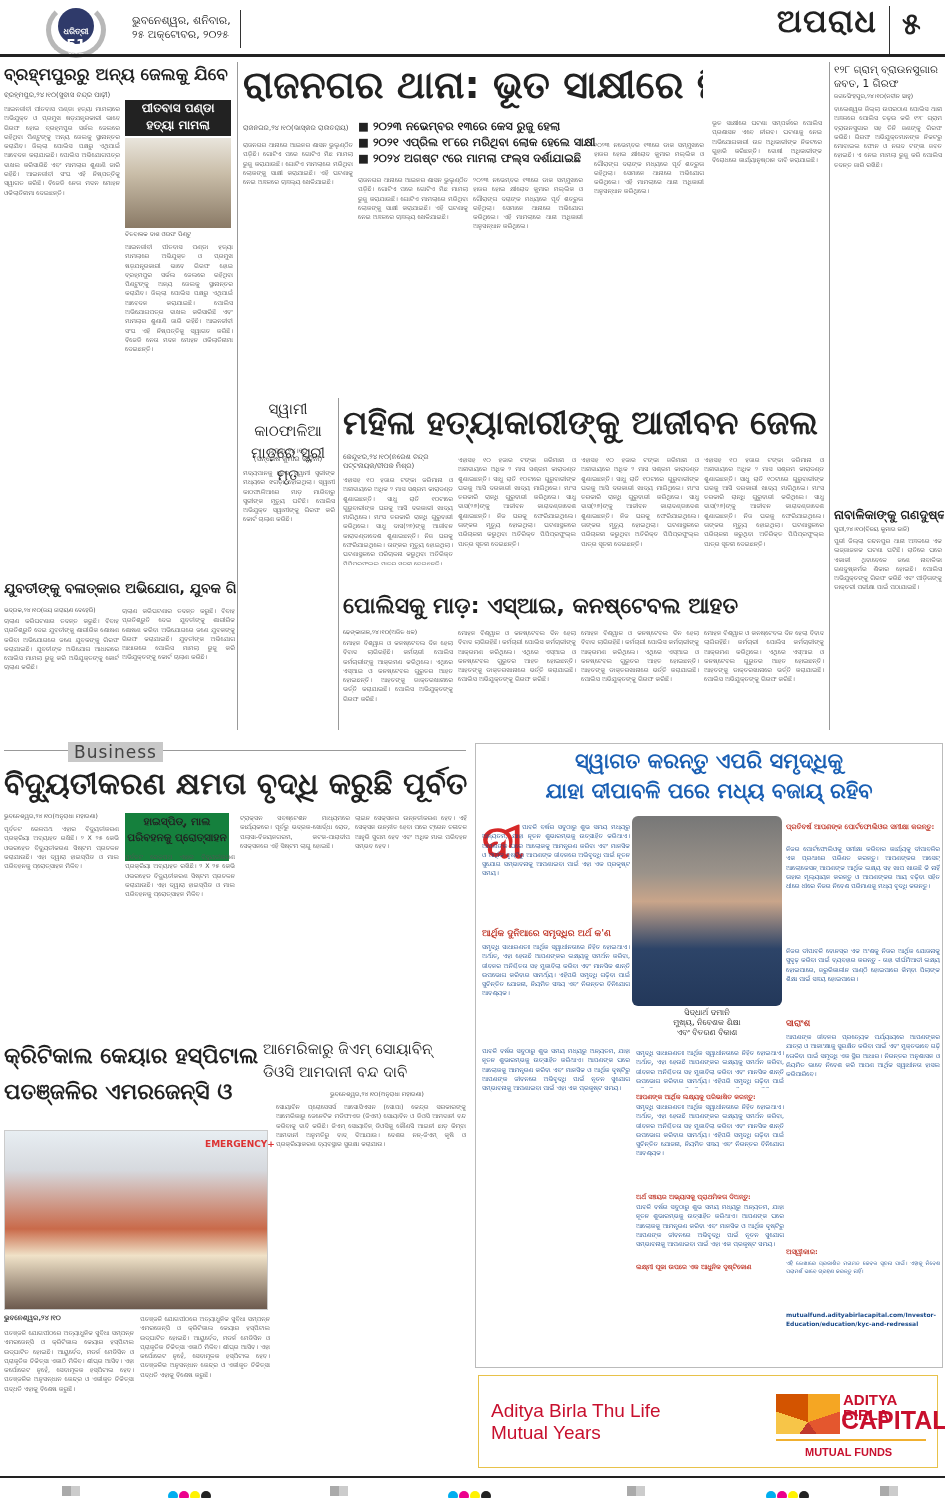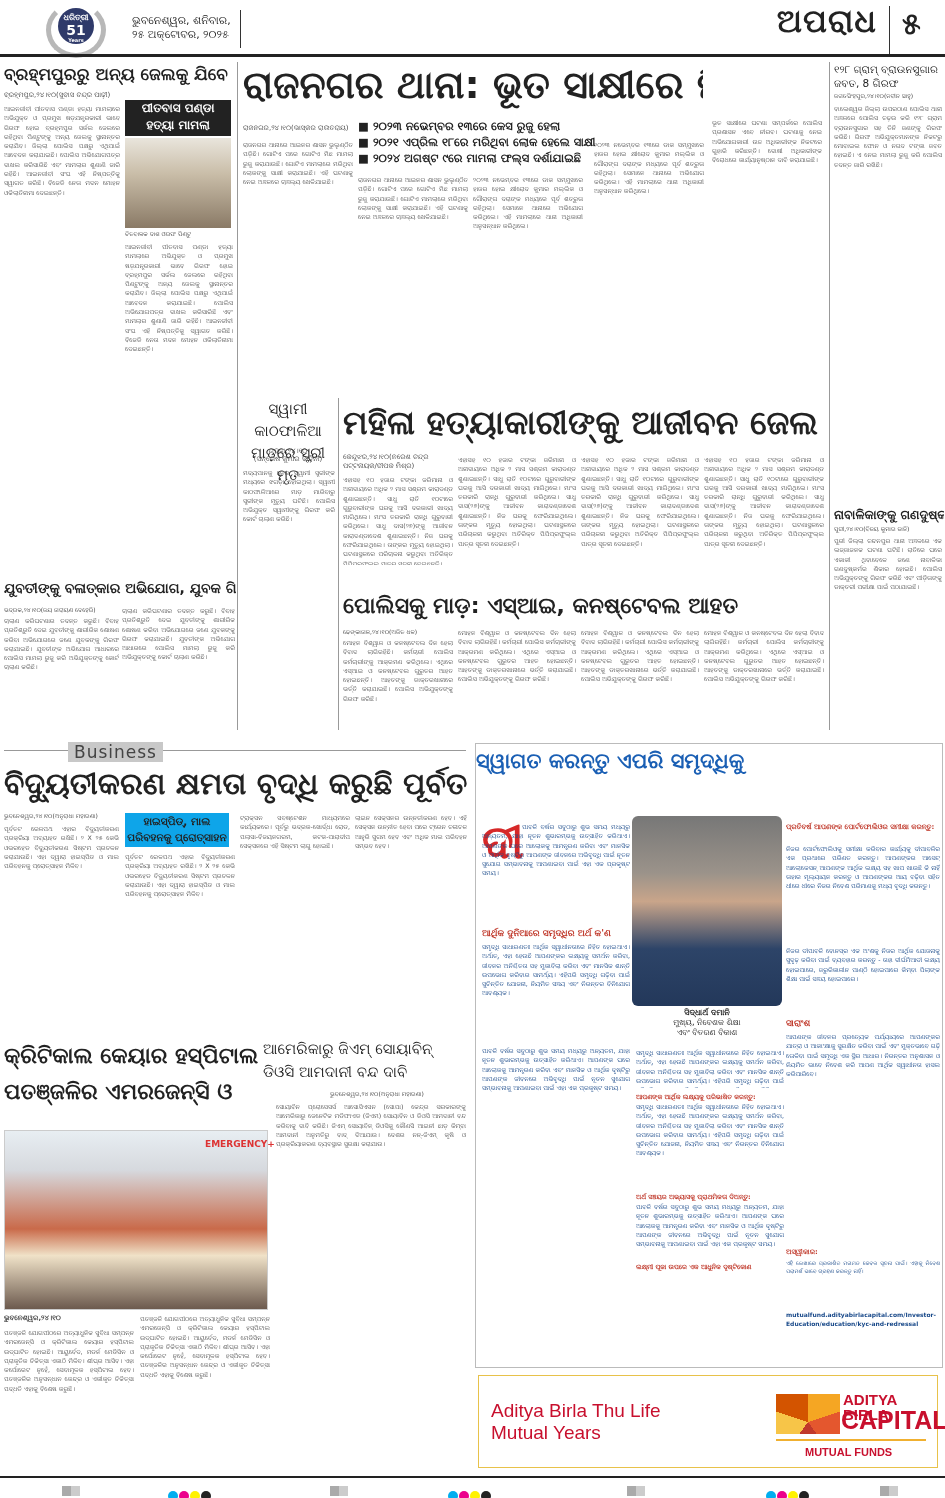--- a/index.html
+++ b/index.html
@@ -2,40 +2,40 @@
 <html><head>
 <meta charset="utf-8">
 <style>
 *{box-sizing:border-box;margin:0;padding:0}
 body{width:945px;height:1498px;background:#fff;font-family:"DejaVu Sans",sans-serif;color:#222;position:relative;overflow:hidden}
 .abs{position:absolute}
 .masthead{left:0;top:0;width:945px;height:58px}
 .logo{left:38px;top:2px;width:76px;height:56px}
 .logo .ring{position:absolute;left:8px;top:0;width:60px;height:56px;border-radius:50%;border:5px solid #b8b8b8;border-top-color:transparent}
 .logo .disc{position:absolute;left:20px;top:6px;width:36px;height:36px;border-radius:50%;background:#2f3a6a;color:#fff;text-align:center;font-weight:bold}
-.logo .disc .t1{font-size:8px;display:block;margin-top:5px}
+.logo .disc .t1{font-size:8px;display:block;margin-top:19px}
 .logo .disc .t2{font-size:14px;display:block;line-height:14px}
 .logo .disc .t3{font-size:5px;display:block}
 .dateline{left:132px;top:14px;font-size:11px;line-height:14px;color:#222}
 .vbar1{left:240px;top:10px;width:1px;height:38px;background:#333}
 .section{right:40px;top:2px;font-size:32px;font-weight:bold;color:#222;letter-spacing:1px}
 .vbar2{left:889px;top:6px;width:1px;height:48px;background:#333}
 .pagenum{left:902px;top:6px;font-size:30px;font-weight:bold}
 .rule{left:0;top:54px;width:945px;height:3px;background:#222}
 .thinrule{background:#999;height:1px}
 .head-xl{font-weight:bold;color:#222;white-space:nowrap;overflow:hidden}
 .byline{font-size:7px;color:#444;white-space:nowrap}
 .body{font-size:6.3px;line-height:9.3px;color:#555;text-align:justify;overflow:hidden}
 .blackbox{background:#222;color:#fff;font-weight:bold;text-align:center}
 .photo{background:linear-gradient(160deg,#d9d4cc,#8c8478 60%,#cfc7bb)}
 .bullet{font-size:11.5px;line-height:16px;font-weight:bold;color:#222;white-space:nowrap}
 .vline{background:#999;width:1px}
 .bizlabel{background:#c8c8c8;color:#444;font-size:17px;padding:0 6px;letter-spacing:1px}
 .ad{border:1px solid #bbb}
-.adtitle{color:#1a5fb4;font-weight:bold;font-size:21px;line-height:30px}
+.adtitle{color:#1a5fb4;font-weight:bold;text-align:center;font-size:21px;line-height:30px}
 .adbody{font-size:6.3px;line-height:9.3px;color:#1a4a8a;text-align:justify;overflow:hidden}
 .adsub{color:#c0392b;font-weight:bold;font-size:9px}
 .bigD{color:#d62828;font-size:46px;font-weight:bold;line-height:44px}
 .amc{border:1px solid #e8c24a;background:#fff}
 .amc-name{color:#c8102e;font-size:19px;line-height:22px;font-family:"Liberation Sans",sans-serif}
 .amc-logo{width:64px;height:40px;background:conic-gradient(from 0deg at 50% 70%,#f5a623 0 20%,#e4572e 20% 40%,#c0392b 40% 60%,#f7c548 60% 80%,#d35400 80% 100%)}
 .amc-brand{color:#c8102e;font-weight:bold;font-family:"Liberation Sans",sans-serif}
 .reg{width:10px;height:10px;border-radius:50%;display:inline-block;margin-right:1px}
 .greybox{width:18px;height:10px;background:linear-gradient(90deg,#aaa 50%,#ccc 50%)}
 </style>
@@ -81,21 +81,21 @@
   <div class="bullet">■ <span>୨୦୨୧ ଏପ୍ରିଲ ୧୮ରେ ମରିଥିବା ଲୋକ ହେଲେ ସାକ୍ଷୀ</span></div>
   <div class="bullet">■ <span>୨୦୨୪ ଅଗଷ୍ଟ ୯ରେ ମାମଲା ଫଲ୍ସ ଦର୍ଶାଯାଇଛି</span></div>
 </div>
 <div class="abs body" style="left:243px;top:140px;width:110px;height:255px">ରାଜନଗର ଥାନାରେ ଆଇନର ଶାସନ ଭୁଲୁଣ୍ଠିତ ପଡ଼ିଛି। ଗୋଟିଏ ପରେ ଗୋଟିଏ ମିଛ ମାମଲା ରୁଜୁ କରାଯାଉଛି। ଗୋଟିଏ ମାମଲାରେ ମରିଥିବା ଲୋକଙ୍କୁ ସାକ୍ଷୀ କରାଯାଇଛି। ଏହି ଘଟଣାକୁ ନେଇ ଅଞ୍ଚଳରେ ଚାଞ୍ଚଲ୍ୟ ଖେଳିଯାଇଛି।</div>
 <div class="abs body" style="left:358px;top:175px;width:110px;height:220px">ରାଜନଗର ଥାନାରେ ଆଇନର ଶାସନ ଭୁଲୁଣ୍ଠିତ ପଡ଼ିଛି। ଗୋଟିଏ ପରେ ଗୋଟିଏ ମିଛ ମାମଲା ରୁଜୁ କରାଯାଉଛି। ଗୋଟିଏ ମାମଲାରେ ମରିଥିବା ଲୋକଙ୍କୁ ସାକ୍ଷୀ କରାଯାଇଛି। ଏହି ଘଟଣାକୁ ନେଇ ଅଞ୍ଚଳରେ ଚାଞ୍ଚଲ୍ୟ ଖେଳିଯାଇଛି।</div>
 <div class="abs body" style="left:473px;top:175px;width:110px;height:220px">୨୦୨୩ ନଭେମ୍ବର ୧୩ରେ ଡାକ ସମ୍ମୁଖରେ ହାଜର ହୋଇ କ୍ଷୀରୋଦ କୁମାର ମଲ୍ଲିକ ଓ ଗୌରାଙ୍ଗ ଦରାଙ୍କ ମଧ୍ୟରେ ପୂର୍ବ ଶତ୍ରୁତା ରହିଥିଲା। ସେମାନେ ଥାନାରେ ଅଭିଯୋଗ କରିଥିଲେ। ଏହି ମାମଲାରେ ଥାନା ଅଧିକାରୀ ଅନୁସନ୍ଧାନ କରିଥିଲେ।</div>
 <div class="abs body" style="left:594px;top:140px;width:110px;height:255px">୨୦୨୩ ନଭେମ୍ବର ୧୩ରେ ଡାକ ସମ୍ମୁଖରେ ହାଜର ହୋଇ କ୍ଷୀରୋଦ କୁମାର ମଲ୍ଲିକ ଓ ଗୌରାଙ୍ଗ ଦରାଙ୍କ ମଧ୍ୟରେ ପୂର୍ବ ଶତ୍ରୁତା ରହିଥିଲା। ସେମାନେ ଥାନାରେ ଅଭିଯୋଗ କରିଥିଲେ। ଏହି ମାମଲାରେ ଥାନା ଅଧିକାରୀ ଅନୁସନ୍ଧାନ କରିଥିଲେ।</div>
 <div class="abs body" style="left:712px;top:118px;width:110px;height:277px">ଭୂତ ସାକ୍ଷୀରେ ଘଟଣା ସମ୍ପର୍କରେ ପୋଲିସ ପ୍ରଶାସନ ଏବେ ନୀରବ। ଘଟଣାକୁ ନେଇ ଅଭିଯୋଗକାରୀ ଉଚ୍ଚ ଅଧିକାରୀଙ୍କ ନିକଟରେ ଗୁହାରି କରିଛନ୍ତି। ଦୋଷୀ ଅଧିକାରୀଙ୍କ ବିରୋଧରେ କାର୍ଯ୍ୟାନୁଷ୍ଠାନ ଦାବି କରାଯାଇଛି।</div>
 <div class="abs vline" style="left:829px;top:62px;height:668px"></div>
 
-<div class="abs" style="left:834px;top:62px;width:110px;font-size:10.5px;line-height:14px;color:#222">୧୨୮ ଗ୍ରାମ୍ ବ୍ରାଉନସୁଗାର ଜବତ, 8 ଗିରଫ</div>
+<div class="abs" style="left:834px;top:62px;width:110px;font-size:10.5px;line-height:14px;color:#222">୧୨୮ ଗ୍ରାମ୍ ବ୍ରାଉନସୁଗାର ଜବତ, 1 ଗିରଫ</div>
 <div class="abs byline" style="left:834px;top:92px;font-size:6px">ଜଗତସିଂହପୁର,୨୪।୧୦(ନବୀନ ସାହୁ)</div>
 <div class="abs body" style="left:834px;top:104px;width:108px;height:398px">ବାଲେଶ୍ୱର ଜିଲ୍ଲା ଉପରଠାଣ ପୋଲିସ ଥାନା ଅଞ୍ଚଳରେ ପୋଲିସ ଚଢ଼ଉ କରି ୧୨୮ ଗ୍ରାମ ବ୍ରାଉନସୁଗାର ସହ ତିନି ଜଣଙ୍କୁ ଗିରଫ କରିଛି। ଗିରଫ ଅଭିଯୁକ୍ତମାନଙ୍କ ନିକଟରୁ ମୋବାଇଲ ଫୋନ ଓ ନଗଦ ଟଙ୍କା ଜବତ ହୋଇଛି। ଏ ନେଇ ମାମଲା ରୁଜୁ କରି ପୋଲିସ ତଦନ୍ତ ଜାରି ରଖିଛି।</div>
 
 <div class="abs" style="left:243px;top:398px;width:90px;font-size:15px;line-height:22px;text-align:center;color:#222">
   <div>ସ୍ୱାମୀ କାଠଫାଳିଆ</div>
   <div>ମାଡ଼ରେ ସ୍ତ୍ରୀ ମୃତ</div>
 </div>
 <div class="abs byline" style="left:243px;top:447px;width:90px;text-align:center">
   <div>ରଡଲା,୨୪।୧୦</div>
   <div>(ସନ୍ତୋଷ କୁମାର ବାଢ଼ିନୀ)</div>
@@ -123,21 +123,21 @@
 <div class="abs byline" style="left:343px;top:628px;font-size:6px">ଢେଙ୍କାନାଳ,୨୪।୧୦(ଅଜିତ ଧଳ)</div>
 <div class="abs body" style="left:343px;top:638px;width:110px;height:92px">ମୋହନ ବିଶ୍ୱାଳ ଓ କନଷ୍ଟେବଲ ଦିନ ହେଲା ବିବାଦ ଲାଗିରହିଛି। କର୍ମଚାରୀ ପୋଲିସ କର୍ମଚାରୀଙ୍କୁ ଆକ୍ରମଣ କରିଥିଲେ। ଏଥିରେ ଏସ୍‌ଆଇ ଓ କନଷ୍ଟେବଲ ଗୁରୁତର ଆହତ ହୋଇଛନ୍ତି। ଆହତଙ୍କୁ ଡାକ୍ତରଖାନାରେ ଭର୍ତ୍ତି କରାଯାଇଛି। ପୋଲିସ ଅଭିଯୁକ୍ତଙ୍କୁ ଗିରଫ କରିଛି।</div>
 <div class="abs body" style="left:458px;top:628px;width:118px;height:102px">ମୋହନ ବିଶ୍ୱାଳ ଓ କନଷ୍ଟେବଲ ଦିନ ହେଲା ବିବାଦ ଲାଗିରହିଛି। କର୍ମଚାରୀ ପୋଲିସ କର୍ମଚାରୀଙ୍କୁ ଆକ୍ରମଣ କରିଥିଲେ। ଏଥିରେ ଏସ୍‌ଆଇ ଓ କନଷ୍ଟେବଲ ଗୁରୁତର ଆହତ ହୋଇଛନ୍ତି। ଆହତଙ୍କୁ ଡାକ୍ତରଖାନାରେ ଭର୍ତ୍ତି କରାଯାଇଛି। ପୋଲିସ ଅଭିଯୁକ୍ତଙ୍କୁ ଗିରଫ କରିଛି।</div>
 <div class="abs body" style="left:581px;top:628px;width:118px;height:102px">ମୋହନ ବିଶ୍ୱାଳ ଓ କନଷ୍ଟେବଲ ଦିନ ହେଲା ବିବାଦ ଲାଗିରହିଛି। କର୍ମଚାରୀ ପୋଲିସ କର୍ମଚାରୀଙ୍କୁ ଆକ୍ରମଣ କରିଥିଲେ। ଏଥିରେ ଏସ୍‌ଆଇ ଓ କନଷ୍ଟେବଲ ଗୁରୁତର ଆହତ ହୋଇଛନ୍ତି। ଆହତଙ୍କୁ ଡାକ୍ତରଖାନାରେ ଭର୍ତ୍ତି କରାଯାଇଛି। ପୋଲିସ ଅଭିଯୁକ୍ତଙ୍କୁ ଗିରଫ କରିଛି।</div>
 <div class="abs body" style="left:704px;top:628px;width:120px;height:102px">ମୋହନ ବିଶ୍ୱାଳ ଓ କନଷ୍ଟେବଲ ଦିନ ହେଲା ବିବାଦ ଲାଗିରହିଛି। କର୍ମଚାରୀ ପୋଲିସ କର୍ମଚାରୀଙ୍କୁ ଆକ୍ରମଣ କରିଥିଲେ। ଏଥିରେ ଏସ୍‌ଆଇ ଓ କନଷ୍ଟେବଲ ଗୁରୁତର ଆହତ ହୋଇଛନ୍ତି। ଆହତଙ୍କୁ ଡାକ୍ତରଖାନାରେ ଭର୍ତ୍ତି କରାଯାଇଛି। ପୋଲିସ ଅଭିଯୁକ୍ତଙ୍କୁ ଗିରଫ କରିଛି।</div>
 
 <div class="abs thinrule" style="left:4px;top:750px;width:462px"></div>
 <div class="abs bizlabel" style="left:68px;top:742px">Business</div>
 <div class="abs head-xl" style="left:4px;top:762px;width:464px;font-size:30px;line-height:44px">ବିଦ୍ୟୁତୀକରଣ କ୍ଷମତା ବୃଦ୍ଧି କରୁଛି ପୂର୍ବତଟ ରେଳପଥ</div>
 <div class="abs byline" style="left:4px;top:812px;font-size:6px">ଭୁବନେଶ୍ୱର,୨୪।୧୦(ଅନୁରାଧା ମହାରଣା)</div>
-<div class="abs" style="left:125px;top:813px;width:104px;height:34px;background:#0ea5e9;text-align:center;font-weight:bold;font-size:10.5px;line-height:16px">
+<div class="abs" style="left:125px;top:813px;width:104px;height:48px;background:#15803d;text-align:center;font-weight:bold;font-size:10.5px;line-height:16px">
   <div>ହାଇସ୍ପିଡ୍, ମାଲ</div>
   <div>ପରିବହନକୁ ପ୍ରୋତ୍ସାହନ</div>
 </div>
 <div class="abs body" style="left:4px;top:824px;width:115px;height:205px">ପୂର୍ବତଟ ରେଳପଥ ଏହାର ବିଦ୍ୟୁତୀକରଣ ପ୍ରକ୍ରିୟା ଅବ୍ୟାହତ ରଖିଛି। ୨ X ୨୫ କେଭି ଓଭରହେଡ ବିଦ୍ୟୁତୀକରଣ ସିଷ୍ଟମ ପ୍ରଚଳନ କରାଯାଉଛି। ଏହା ଦ୍ୱାରା ହାଇସ୍ପିଡ ଓ ମାଲ ପରିବହନକୁ ପ୍ରୋତ୍ସାହନ ମିଳିବ।</div>
 <div class="abs body" style="left:125px;top:852px;width:110px;height:177px">ପୂର୍ବତଟ ରେଳପଥ ଏହାର ବିଦ୍ୟୁତୀକରଣ ପ୍ରକ୍ରିୟା ଅବ୍ୟାହତ ରଖିଛି। ୨ X ୨୫ କେଭି ଓଭରହେଡ ବିଦ୍ୟୁତୀକରଣ ସିଷ୍ଟମ ପ୍ରଚଳନ କରାଯାଉଛି। ଏହା ଦ୍ୱାରା ହାଇସ୍ପିଡ ଓ ମାଲ ପରିବହନକୁ ପ୍ରୋତ୍ସାହନ ମିଳିବ।</div>
 <div class="abs body" style="left:240px;top:813px;width:110px;height:216px">ଟ୍ରାକ୍ସନ ସବଷ୍ଟେଶନ ମାଧ୍ୟମରେ କାର୍ଯ୍ୟକରେ। ପୂର୍ବରୁ ଭଦ୍ରକ-ଖୋର୍ଦ୍ଧା ରୋଡ, ପଲାସା-ବିଜୟନଗରମ, କଟକ-ପାରାଦୀପ ସେକ୍ସନରେ ଏହି ସିଷ୍ଟମ ଲାଗୁ ହୋଇଛି।</div>
 <div class="abs body" style="left:355px;top:813px;width:112px;height:216px">ଲାଇନ ସେକ୍ସନର ଉନ୍ନତୀକରଣ ହେବ। ଏହି ସେକ୍ସନ ଉନ୍ନୀତ ହେବା ପରେ ଟ୍ରେନ ଚଳାଚଳ ଆହୁରି ସୁଗମ ହେବ ଏବଂ ଅଧିକ ମାଲ ପରିବହନ ସମ୍ଭବ ହେବ।</div>
 
 <div class="abs head-xl" style="left:4px;top:1038px;width:264px;font-size:22px;line-height:36px">
   <div>କ୍ରିଟିକାଲ କେୟାର ହସ୍ପିଟାଲ</div>
@@ -153,28 +153,29 @@
 <div class="abs" style="left:263px;top:1038px;width:192px;font-size:15px;line-height:23px;color:#222">
   <div>ଆମେରିକାରୁ ଜିଏମ୍ ସୋୟାବିନ୍</div>
   <div>ଡିଓସି ଆମଦାନୀ ବନ୍ଦ ଦାବି</div>
 </div>
 <div class="abs byline" style="left:330px;top:1090px;font-size:6px">ଭୁବନେଶ୍ୱର,୨୪।୧୦(ଅନୁରାଧା ମହାରଣା)</div>
 <div class="abs body" style="left:276px;top:1102px;width:190px;height:336px">ସୋୟାବିନ ପ୍ରୋସେସର୍ସ ଆସୋସିଏସନ (ସୋପା) କେନ୍ଦ୍ର ସରକାରଙ୍କୁ ଆମେରିକାରୁ ଜେନେଟିକ ମଡିଫାଏଡ (ଜିଏମ) ସୋୟାବିନ ଓ ଡିଓସି ଆମଦାନୀ ବନ୍ଦ କରିବାକୁ ଦାବି କରିଛି। ଜିଏମ୍ ସୋୟାବିନ୍ ଡିଓସିକୁ କୌଣସି ଆଇନୀ ଛାଡ଼ କିମ୍ବା ଆମଦାନୀ ଅନୁମତିରୁ ବାଦ୍ ଦିଆଯାଉ। ଦେଶର ନନ୍-ଜିଏମ୍ କୃଷି ଓ ପ୍ରକ୍ରିୟାକରଣ ବ୍ୟବସ୍ଥାର ସୁରକ୍ଷା କରାଯାଉ।</div>
 
 <div class="abs ad" style="left:475px;top:743px;width:468px;height:625px">
   <div class="abs adtitle" style="left:0;top:2px;width:466px">
     <div>ସ୍ୱାଗତ କରନ୍ତୁ ଏପରି ସମୃଦ୍ଧିକୁ</div>
+    <div>ଯାହା ଦୀପାବଳି ପରେ ମଧ୍ୟ ବଜାୟ୍ ରହିବ</div>
   </div>
   <div class="abs bigD" style="left:6px;top:76px">ଦୀ</div>
   <div class="abs adbody" style="left:6px;top:78px;width:148px;height:102px;text-indent:40px">ପାବଳି ବର୍ଷର ସବୁଠାରୁ ଶୁଭ ସମୟ ମଧ୍ୟରୁ ଅନ୍ୟତମ, ଯାହା ନୂତନ ଶୁଭାରମ୍ଭକୁ ଉତ୍ସାହିତ କରିଥାଏ। ଆପଣଙ୍କ ଘରେ ଆଲୋକକୁ ଆମନ୍ତ୍ରଣ କରିବା ଏବଂ ମାନସିକ ଓ ଆର୍ଥିକ ଦୃଷ୍ଟିରୁ ଆପଣଙ୍କ ଜୀବନରେ ଅଭିବୃଦ୍ଧି ପାଇଁ ନୂତନ ସୁଯୋଗ ସମ୍ଭାବନାକୁ ଆପଣାଇବା ପାଇଁ ଏହା ଏକ ପ୍ରକୃଷ୍ଟ ସମୟ।</div>
   <div class="abs adsub" style="left:6px;top:184px;width:148px">ଆର୍ଥିକ ଦୁନିଆରେ ସମୃଦ୍ଧିର ଅର୍ଥ କ'ଣ</div>
   <div class="abs adbody" style="left:6px;top:198px;width:148px;height:100px">ସମୃଦ୍ଧି ସାଧାରଣତଃ ଆର୍ଥିକ ସ୍ୱାଧୀନତାରେ ନିହିତ ହୋଇଥାଏ। ଅର୍ଥାତ୍, ଏହା ହେଉଛି ଆପଣଙ୍କର ଲକ୍ଷ୍ୟକୁ ସମର୍ଥନ କରିବା, ଜୀବନର ଅନିଶ୍ଚିତତା ସହ ମୁକାବିଲା କରିବା ଏବଂ ମାନସିକ ଶାନ୍ତି ଉପଭୋଗ କରିବାର ସାମର୍ଥ୍ୟ। ଏହିପରି ସମୃଦ୍ଧି ଗଢ଼ିବା ପାଇଁ ସୁଚିନ୍ତିତ ଯୋଜନା, ନିୟମିତ ସଞ୍ଚୟ ଏବଂ ନିରନ୍ତର ବିନିଯୋଗ ଆବଶ୍ୟକ।</div>
   <div class="abs" style="left:156px;top:72px;width:150px;height:190px;border-radius:6px;background:linear-gradient(180deg,#777 0,#9b938a 30%,#c9a58a 45%,#2d4468 70%,#23385a 100%)"></div>
   <div class="abs" style="left:156px;top:264px;width:150px;text-align:center;font-size:8px;line-height:10px;color:#222">
-    <div style="font-weight:bold">ସିଦ୍ଧାର୍ଥ ଦମାନି</div>
+    <div style="font-weight:normal">ସିଦ୍ଧାର୍ଥ ଦମାନି</div>
     <div>ମୁଖ୍ୟ, ନିବେଶକ ଶିକ୍ଷା</div>
     <div>ଏବଂ ବିତରଣ ବିକାଶ</div>
   </div>
   <div class="abs adbody" style="left:160px;top:304px;width:148px;height:40px">ସମୃଦ୍ଧି ସାଧାରଣତଃ ଆର୍ଥିକ ସ୍ୱାଧୀନତାରେ ନିହିତ ହୋଇଥାଏ। ଅର୍ଥାତ୍, ଏହା ହେଉଛି ଆପଣଙ୍କର ଲକ୍ଷ୍ୟକୁ ସମର୍ଥନ କରିବା, ଜୀବନର ଅନିଶ୍ଚିତତା ସହ ମୁକାବିଲା କରିବା ଏବଂ ମାନସିକ ଶାନ୍ତି ଉପଭୋଗ କରିବାର ସାମର୍ଥ୍ୟ। ଏହିପରି ସମୃଦ୍ଧି ଗଢ଼ିବା ପାଇଁ ସୁଚିନ୍ତିତ ଯୋଜନା, ନିୟମିତ ସଞ୍ଚୟ ଏବଂ ନିରନ୍ତର ବିନିଯୋଗ ଆବଶ୍ୟକ।</div>
   <div class="abs" style="left:160px;top:348px;width:148px;font-size:6.5px;line-height:10px;color:#c0392b;font-weight:bold">
     <div>ଆପଣଙ୍କ ଆର୍ଥିକ ଲକ୍ଷ୍ୟକୁ ପରିଭାଷିତ କରନ୍ତୁ:</div>
     <div class="adbody" style="height:90px;font-weight:normal">ସମୃଦ୍ଧି ସାଧାରଣତଃ ଆର୍ଥିକ ସ୍ୱାଧୀନତାରେ ନିହିତ ହୋଇଥାଏ। ଅର୍ଥାତ୍, ଏହା ହେଉଛି ଆପଣଙ୍କର ଲକ୍ଷ୍ୟକୁ ସମର୍ଥନ କରିବା, ଜୀବନର ଅନିଶ୍ଚିତତା ସହ ମୁକାବିଲା କରିବା ଏବଂ ମାନସିକ ଶାନ୍ତି ଉପଭୋଗ କରିବାର ସାମର୍ଥ୍ୟ। ଏହିପରି ସମୃଦ୍ଧି ଗଢ଼ିବା ପାଇଁ ସୁଚିନ୍ତିତ ଯୋଜନା, ନିୟମିତ ସଞ୍ଚୟ ଏବଂ ନିରନ୍ତର ବିନିଯୋଗ ଆବଶ୍ୟକ।</div>
     <div>ଅର୍ଥ ସଞ୍ଚୟର ଅଭ୍ୟାସକୁ ପ୍ରାଥମିକତା ଦିଅନ୍ତୁ:</div>
     <div class="adbody" style="height:60px;font-weight:normal">ପାବଳି ବର୍ଷର ସବୁଠାରୁ ଶୁଭ ସମୟ ମଧ୍ୟରୁ ଅନ୍ୟତମ, ଯାହା ନୂତନ ଶୁଭାରମ୍ଭକୁ ଉତ୍ସାହିତ କରିଥାଏ। ଆପଣଙ୍କ ଘରେ ଆଲୋକକୁ ଆମନ୍ତ୍ରଣ କରିବା ଏବଂ ମାନସିକ ଓ ଆର୍ଥିକ ଦୃଷ୍ଟିରୁ ଆପଣଙ୍କ ଜୀବନରେ ଅଭିବୃଦ୍ଧି ପାଇଁ ନୂତନ ସୁଯୋଗ ସମ୍ଭାବନାକୁ ଆପଣାଇବା ପାଇଁ ଏହା ଏକ ପ୍ରକୃଷ୍ଟ ସମୟ।</div>
     <div>ଲକ୍ଷ୍ମୀ ପୂଜା ଉପରେ ଏକ ଆଧୁନିକ ଦୃଷ୍ଟିକୋଣ</div>

